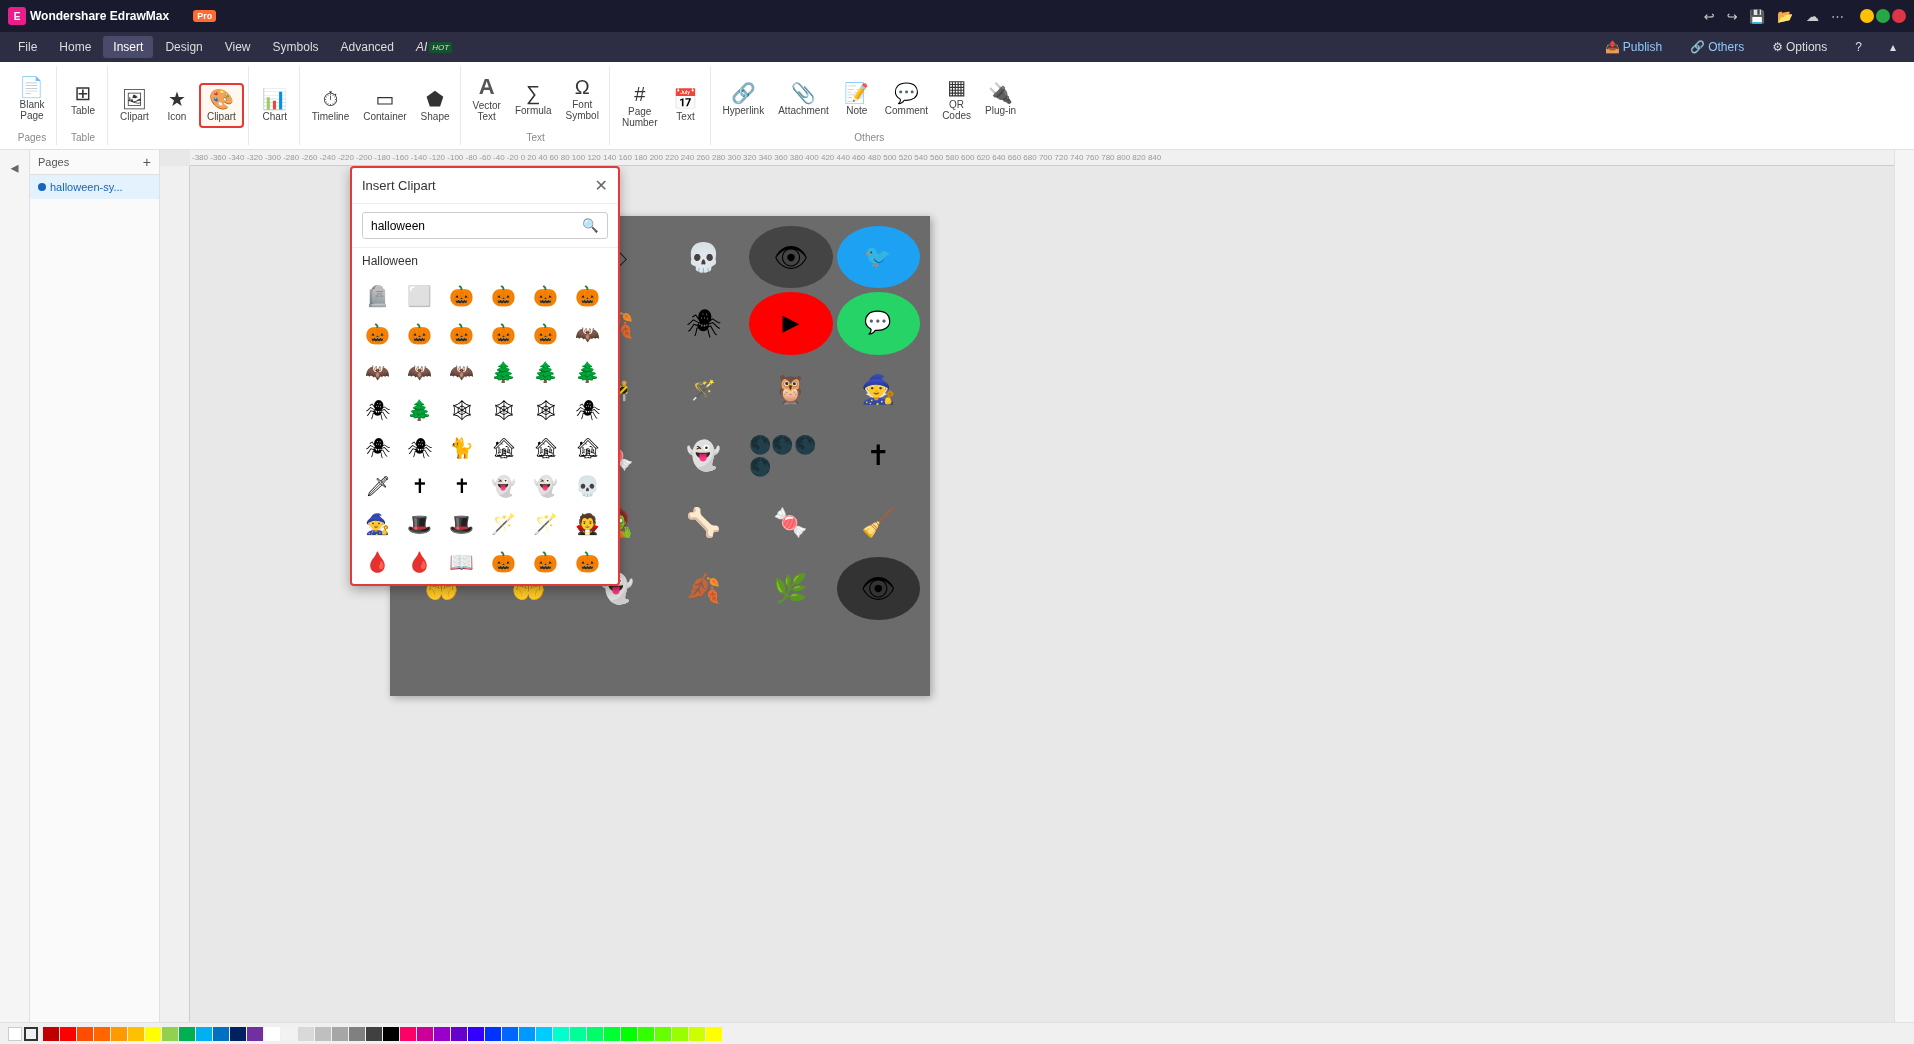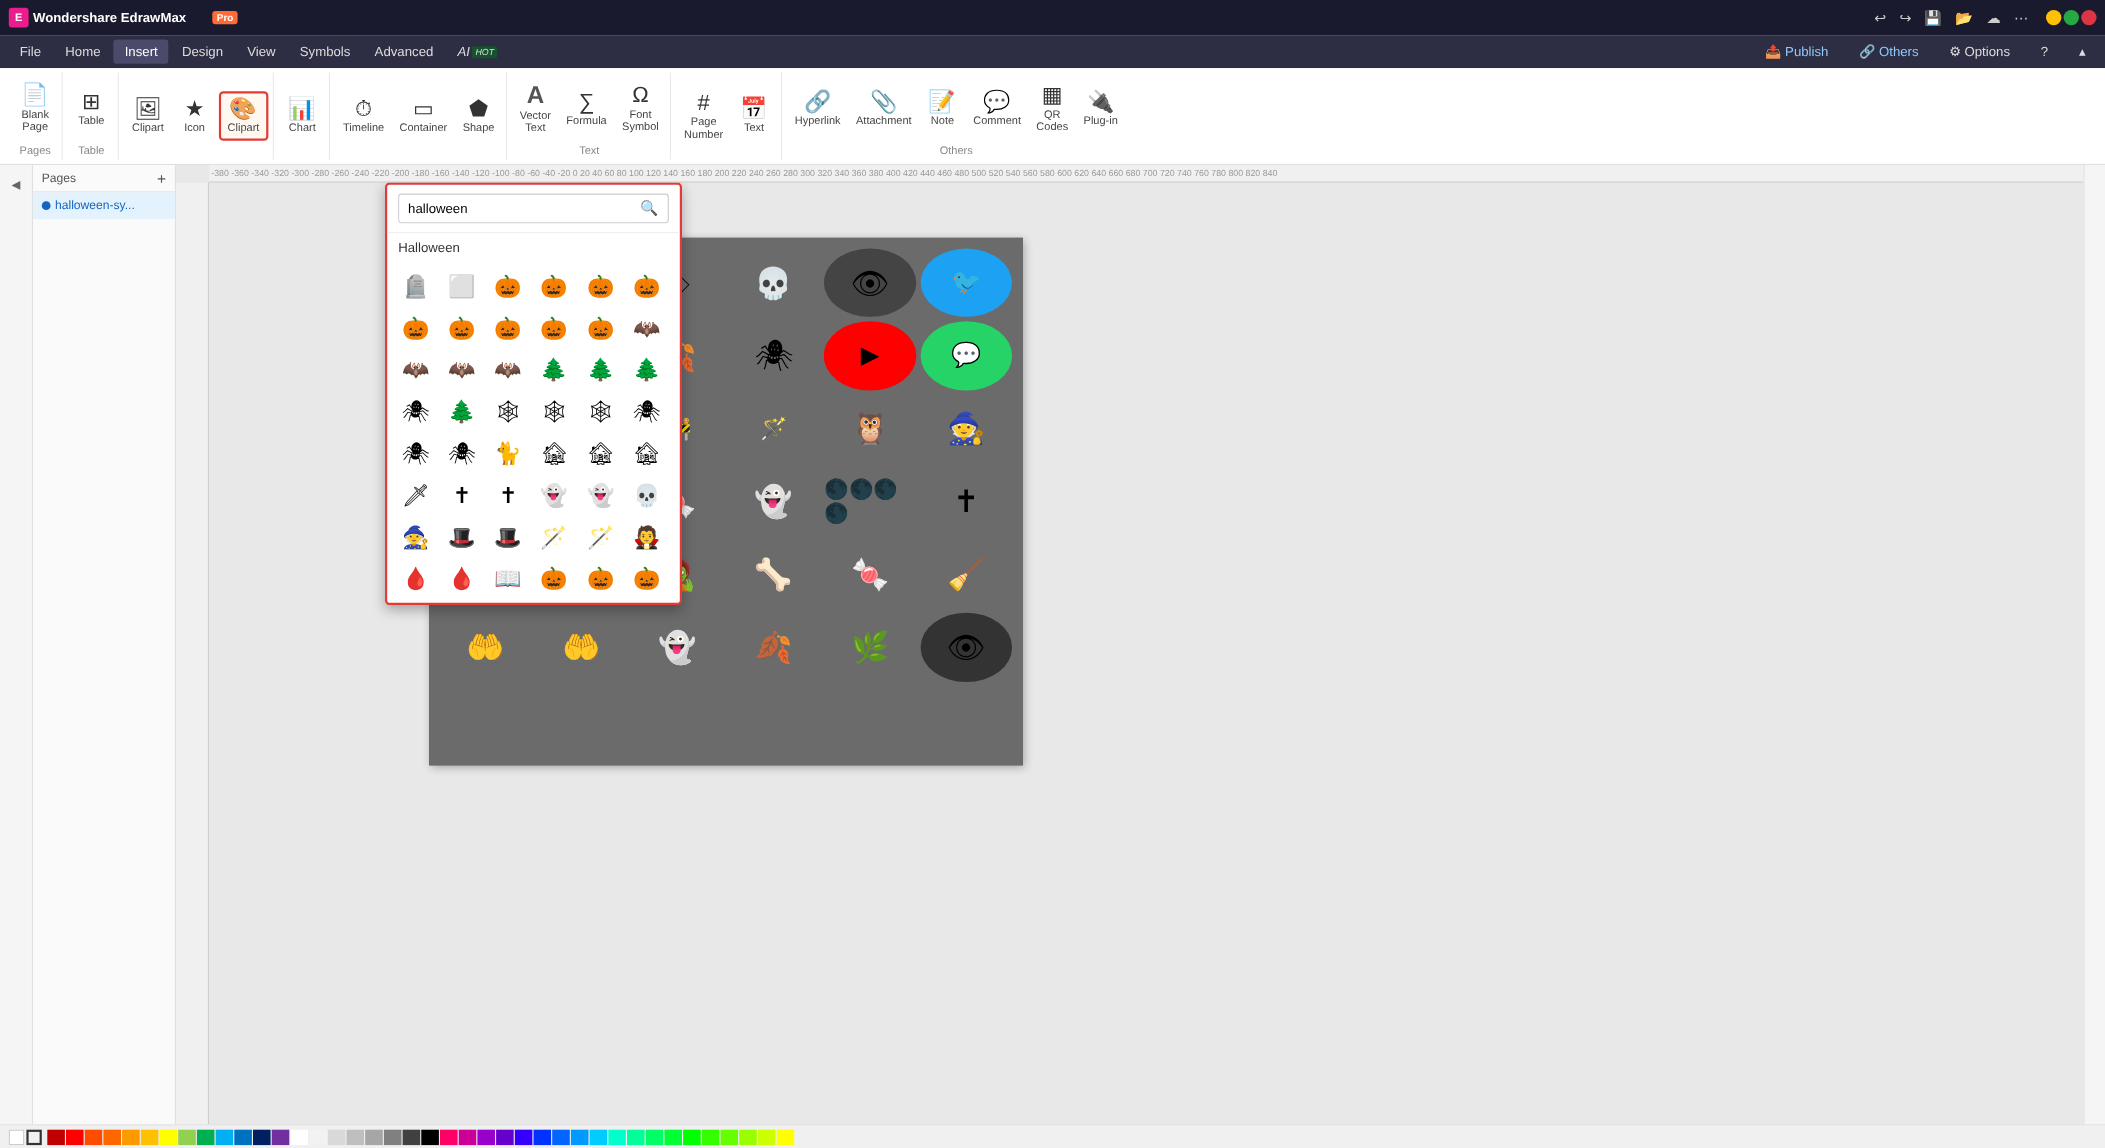--- a/index.html
+++ b/index.html
@@ -544,20 +544,24 @@
 
         <div class="canvas-item" style="color:#8b4513;">🤲</div>
         <div class="canvas-item" style="color:#6a0dad;">🤲</div>
         <div class="canvas-item" style="color:#6a0dad;">👻</div>
         <div class="canvas-item" style="color:#d2691e;">🍂</div>
         <div class="canvas-item" style="color:#8b7355;">🌿</div>
         <div class="canvas-item" style="background:#333;border-radius:50%;">👁</div>
       </div>
 
       <div id="clipart-popup">
+        <div class="popup-header">
+          <span>Insert Clipart</span>
+          <button class="popup-close">✕</button>
+        </div>
         <div class="search-area">
           <div class="search-box">
             <input class="search-input" type="text" value="halloween" style="">
             <button class="search-btn">🔍</button>
           </div>
         </div>
         <div class="category-title">Halloween</div>
         <div class="clipart-grid">
 
           <div class="clipart-item" title="sign">🪦</div>

